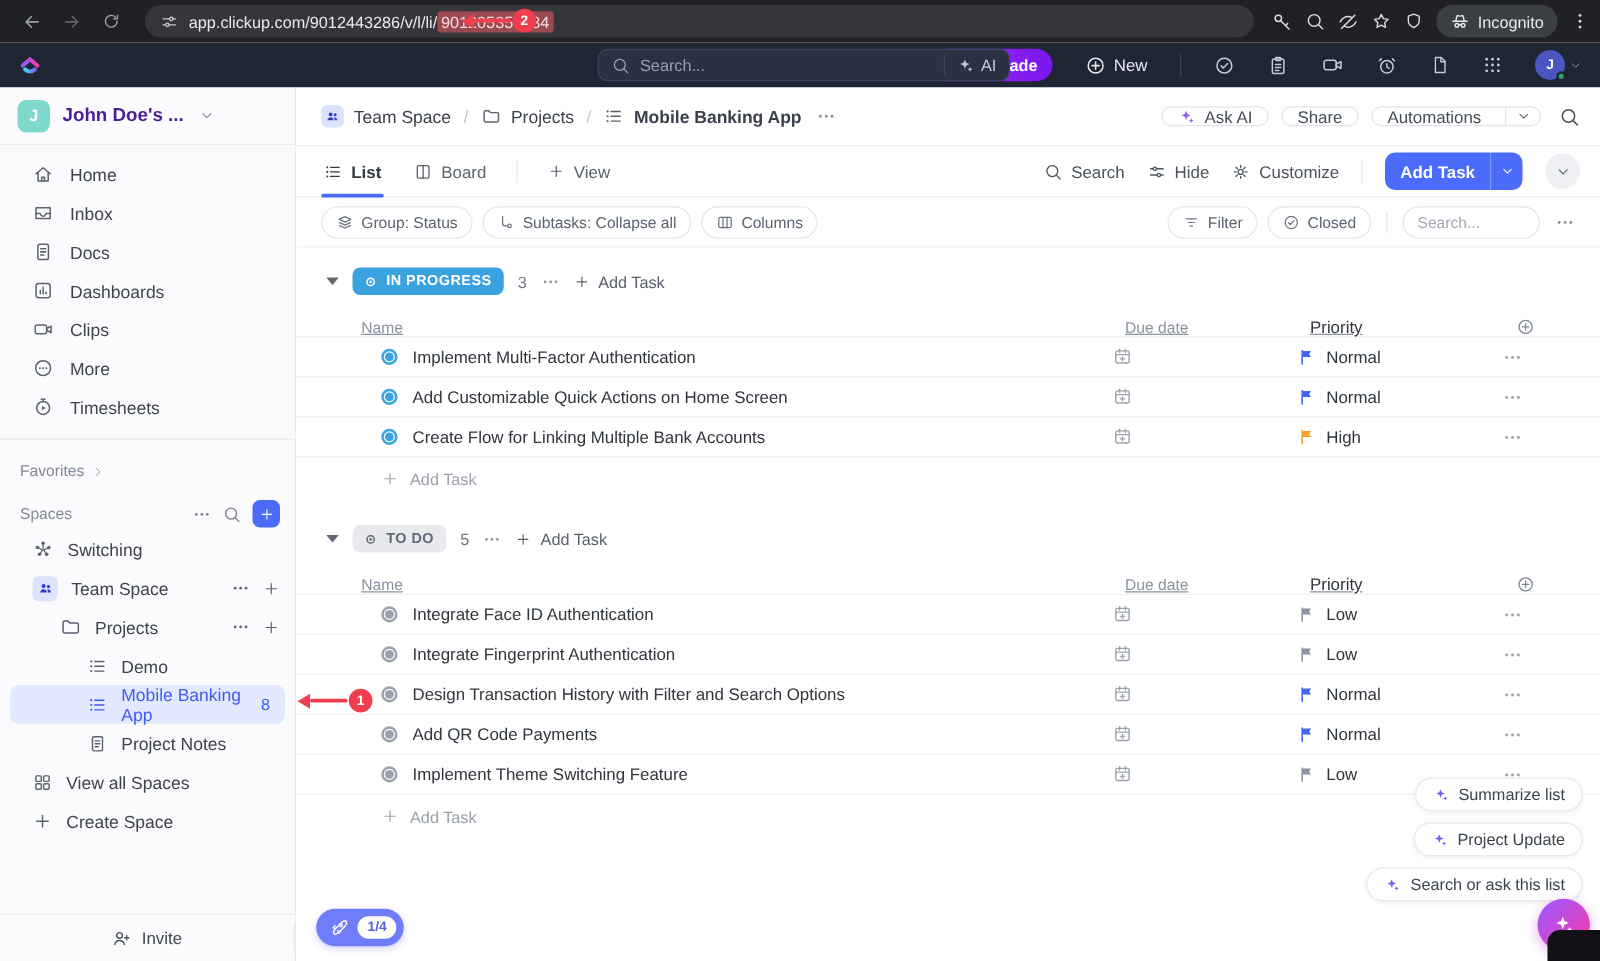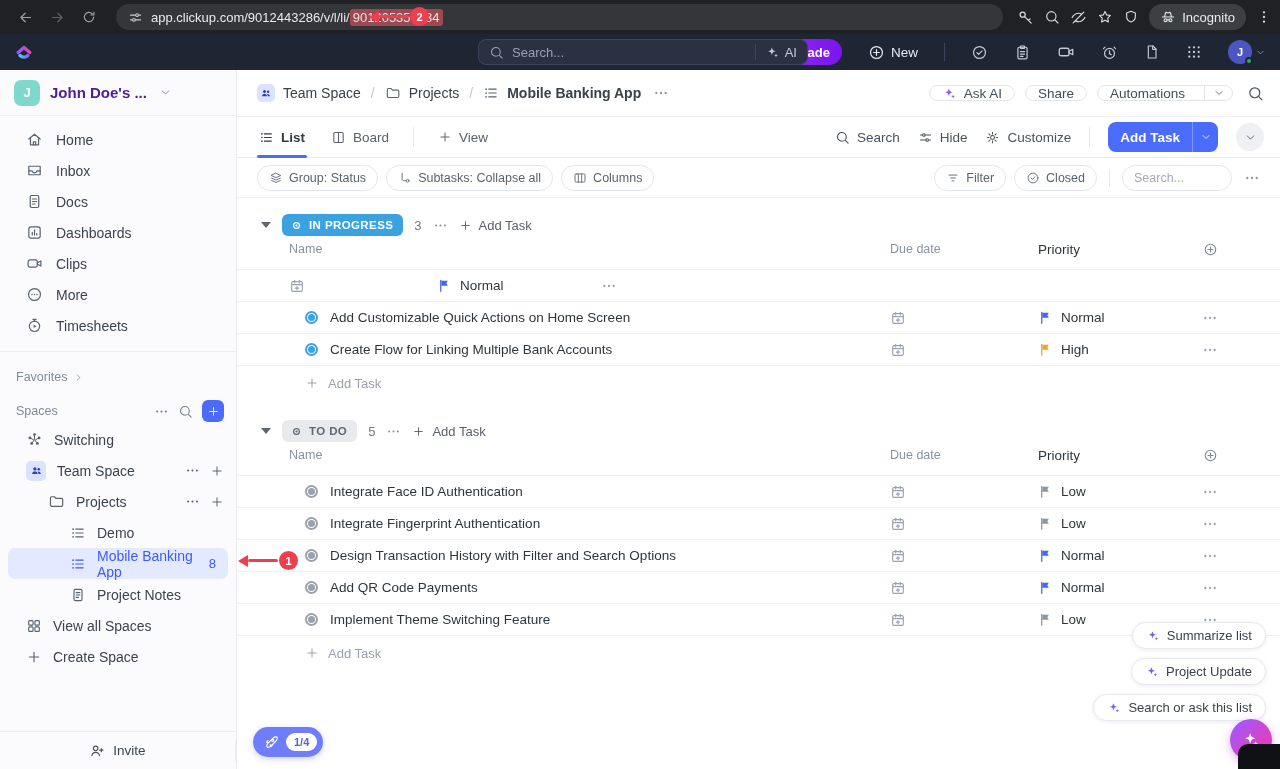--- a/index.html
+++ b/index.html
@@ -100,21 +100,21 @@
   .fmore { color:#8b93a0; padding:0 4px; }
 
   
   .content { flex:1; overflow:hidden; padding-top:10px; }
   .ghead { height:34px; display:flex; align-items:center; gap:11px; padding-left:24px; }
   .tri { width:0; height:0; border-left:5px solid transparent; border-right:5px solid transparent; border-top:6px solid #5f6771; }
   .badge { height:22px; border-radius:6px; display:flex; align-items:center; gap:6px; padding:0 10px 0 8px; font-size:11.5px; font-weight:700; letter-spacing:.4px; }
   .gcount { font-size:13px; color:#707986; }
   .gmore { color:#8b93a0; }
   .gadd { display:flex; align-items:center; gap:7px; font-size:13px; color:#59616e; }
-  .thead { display:flex; align-items:flex-start; height:28px; padding-left:52px; padding-right:50px; border-bottom:1px solid #edeff2; color:#8a92a0; font-size:12.5px; }
+  .thead { display:flex; align-items:flex-end; height:28px; padding-left:52px; padding-right:40px; border-bottom:1px solid #edeff2; color:#8a92a0; font-size:12.5px;text-decoration:underline; }
   .c-name { flex:1; display:flex; align-items:center; }
   .c-due { width:148px; }
   .c-pri { width:152px; }
   .c-act { width:40px; display:flex; justify-content:center; color:#7e8794; }
   .trow { display:flex; align-items:center; height:32px; padding-left:52px; padding-right:50px; border-bottom:1px solid #eef0f3; }
   .trow .c-name { gap:12px; padding-left:16px; font-size:13.5px; color:#2f353d; }
   .ring { width:13px; height:13px; border-radius:50%; border:2px solid currentColor; position:relative; flex:none; }
   .ring::after { content:""; position:absolute; left:50%; top:50%; width:7px; height:7px; margin:-3.5px 0 0 -3.5px; border-radius:50%; background:currentColor; }
   .c-due .ic { color:#9aa2ae; }
   .c-pri { display:flex; align-items:center; gap:8px; font-size:13.5px; color:#2f353d; }
@@ -964,20 +964,24 @@
           <span class="c-act">
               <span class="ic">
                 <svg class="stroke" width="15" height="15">
                   <use href="#i-plusc"></use>
                 </svg>
               </span>
             </span>
         </div>
 
         <div class="trow">
+          <span class="c-name">
+              <span class="ring" style="color: rgb(59, 162, 224);"></span>
+              <span>Implement Multi-Factor Authentication</span>
+            </span>
           <span class="c-due"><span class="ic"><svg class="stroke" width="16" height="16">
                   <use href="#i-calp"></use>
                 </svg></span></span>
           <span class="c-pri">
               <span class="ic" style="color: rgb(68, 102, 242);">
                 <svg class="fill" width="15" height="15">
                   <use href="#i-flagf"></use>
                 </svg>
               </span>
               <span>Normal</span>

